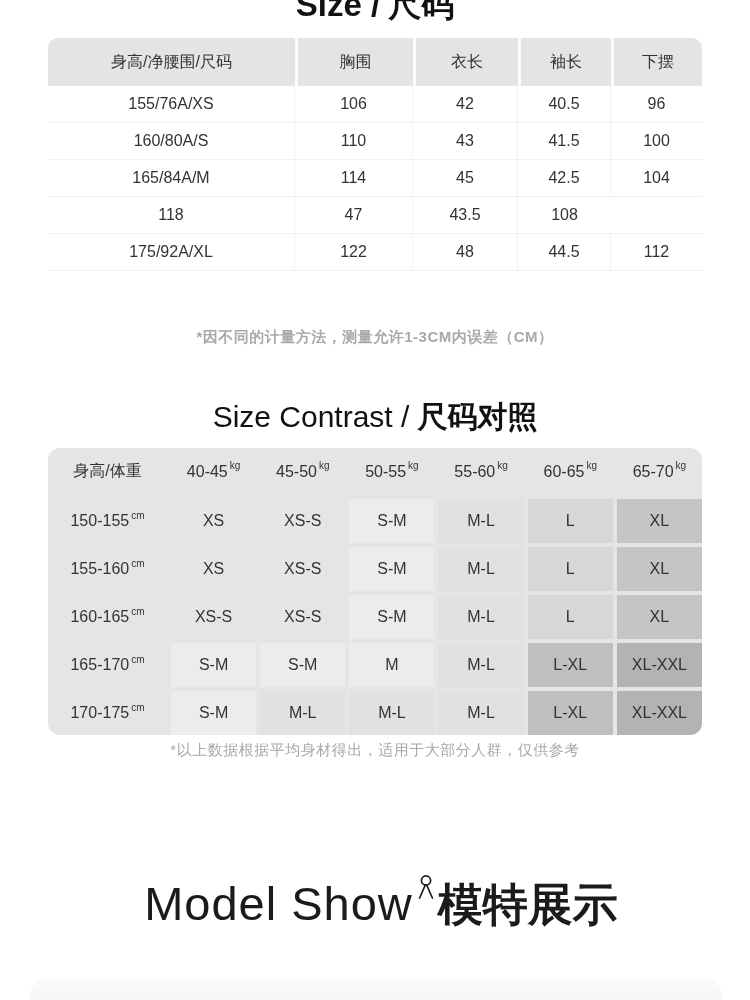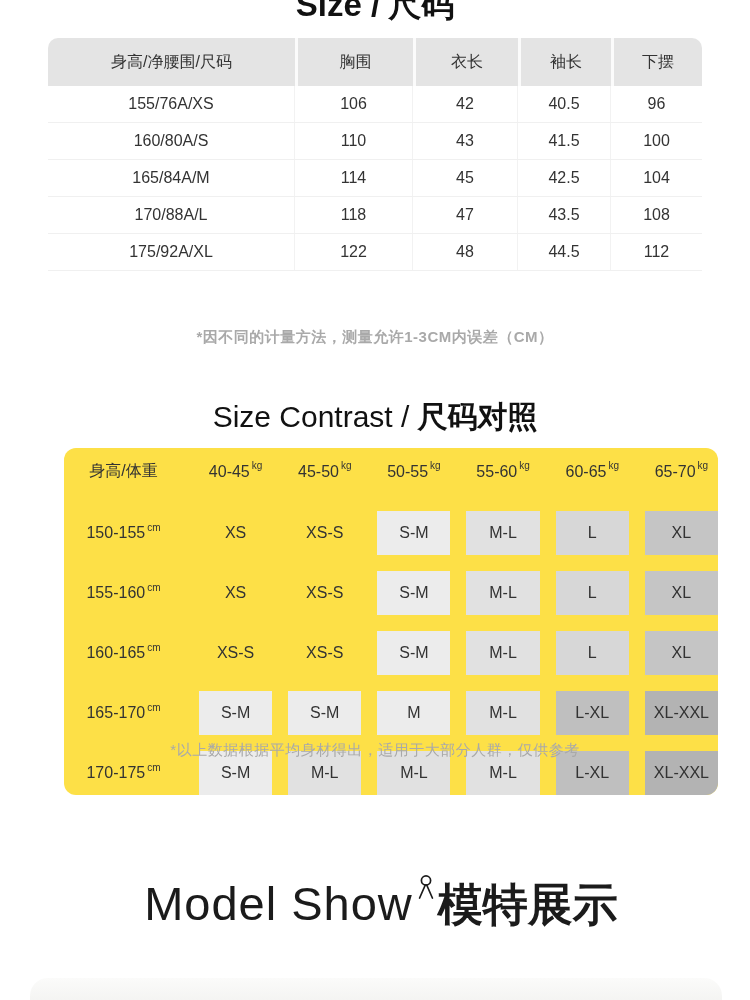--- a/index.html
+++ b/index.html
@@ -46,26 +46,26 @@
 
   .note {
     position: absolute; left: 0; right: 0; text-align: center;
     font-size: 15px; color: #a9a9a9; letter-spacing: 0.5px;
   }
   .note1 { top: 328px; font-weight: bold; }
   .note2 { top: 741px; }
 
   
   .table2 {
-    position: absolute; top: 448px; left: 64px; width: 654px;
-    background: #fde047; border-radius: 12px; overflow: hidden;
+    position: absolute; top: 448px; left: 48px; width: 654px;
+    background: #e5e5e5; border-radius: 12px; overflow: hidden;
     display: grid;
     grid-template-columns: 119px repeat(6, 1fr);
     grid-template-rows: 47px repeat(5, 44px);
-    gap: 16px;
+    gap: 4px;
   }
   .t2-cell {
     display: flex; align-items: center; justify-content: center;
     font-size: 16px; color: #333; white-space: nowrap;
   }
   .sup {
     display: inline-block; font-size: 10px; margin-left: 2px;
     transform: translateY(-6px); letter-spacing: 0; text-align: right;
   }
 
@@ -115,21 +115,20 @@
         <div class="t1-c">100</div>
       </div>
       <div class="t1-row">
         <div class="t1-c">165/84A/M</div>
         <div class="t1-c">114</div>
         <div class="t1-c">45</div>
         <div class="t1-c">42.5</div>
         <div class="t1-c">104</div>
       </div>
       <div class="t1-row">
-        <div class="t1-c">170/88A/L</div>
         <div class="t1-c">118</div>
         <div class="t1-c">47</div>
         <div class="t1-c">43.5</div>
         <div class="t1-c">108</div>
       </div>
       <div class="t1-row">
         <div class="t1-c">175/92A/XL</div>
         <div class="t1-c">122</div>
         <div class="t1-c">48</div>
         <div class="t1-c">44.5</div>

